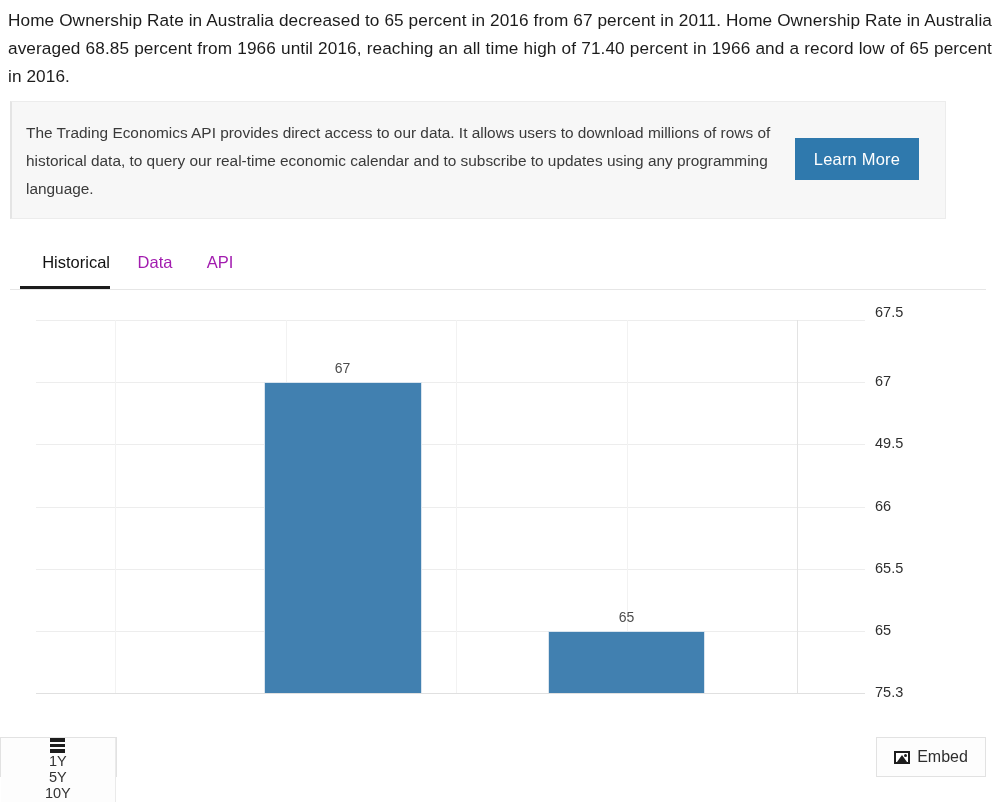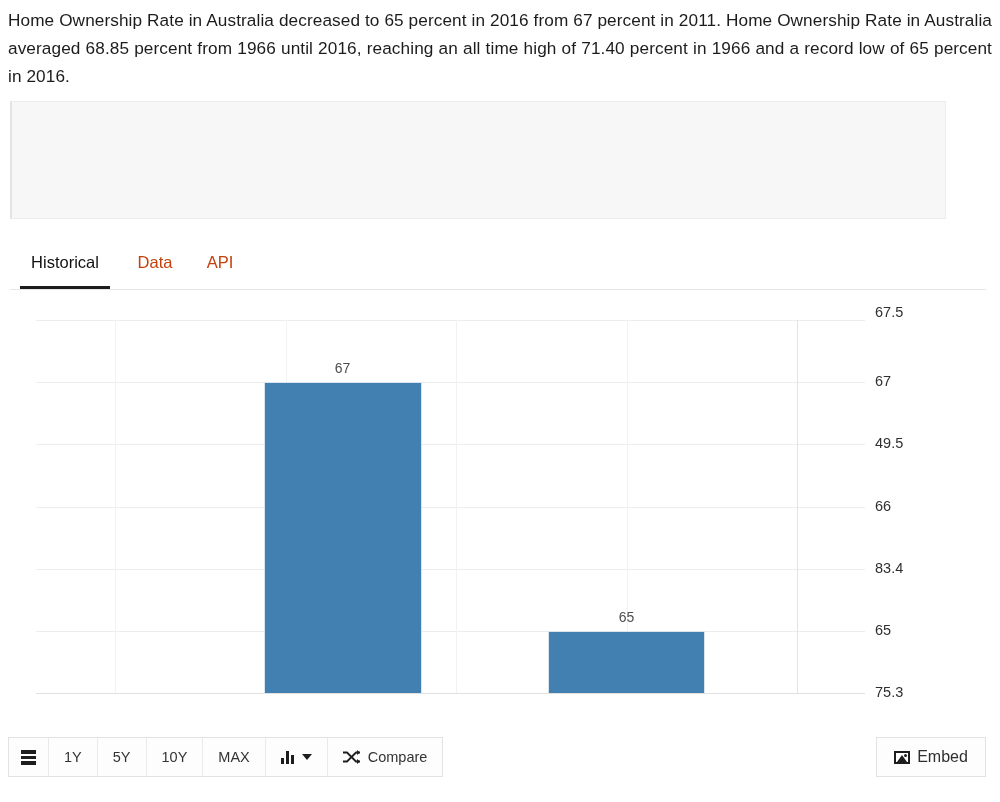--- a/index.html
+++ b/index.html
@@ -60,33 +60,33 @@
   
   .tabs {
     position: absolute;
     left: 10px; top: 244px; width: 976px; height: 46px;
     border-bottom: 1px solid #e6e6e6;
   }
   .tab {
     position: absolute;
     top: 0; height: 45px;
     font-size: 16.5px;
-    color: #c2410c;
+    color: #a21caf;
     line-height: 36px;
     cursor: pointer;
     white-space: nowrap;
   }
   .tab.active { color: #111; }
   .tab.active::after {
     content: "";
     position: absolute;
     left: 0; right: 0; bottom: 0;
     height: 3px; background: #1c1c1c;
   }
-  #tab-0 { left: 10px;  width: 90px; text-align: center; }
+  #tab-0 { left: 10px;  width: 90px; text-align: right; }
   #tab-1 { left: 118px; width: 54px; text-align: center; }
   #tab-2 { left: 188px; width: 44px; text-align: center; }
 
   
   .chart-wrap { position: absolute; left: 0; top: 290px; width: 1000px; height: 440px; }
   .plot {
     position: absolute;
     left: 36px; top: 30px;
     width: 829px; height: 373px;
   }
@@ -127,25 +127,26 @@
     left: 498px; top: 708px;
     font-size: 8.6px;
     letter-spacing: 1.05px;
     color: #a9a9a9;
     white-space: nowrap;
   }
 
   
   .toolbar {
     position: absolute;
-    left: 8px; top: 737px;
+    left: 0; top: 737px;
     height: 40px;
     display: flex;
     border: 1px solid #e2e2e2;
     background: #fdfdfd;
+    flex-direction: column;
   }
   .tb-btn {
     display: flex; align-items: center; justify-content: center;
     height: 38px;
     padding: 0 15px;
     border-right: 1px solid #eaeaea;
     font-size: 14.5px;
     color: #333;
     background: #fdfdfd;
     cursor: pointer;
@@ -207,20 +208,22 @@
   }
 </style>
 </head>
 <body>
 
 <div class="page">
 
   <div class="intro">Home Ownership Rate in Australia decreased to 65 percent in 2016 from 67 percent in 2011. Home Ownership Rate in Australia averaged 68.85 percent from 1966 until 2016, reaching an all time high of 71.40 percent in 1966 and a record low of 65 percent in 2016.</div>
 
   <div class="promo">
+    <div class="promo-text">The Trading Economics API provides direct access to our data. It allows users to download millions of rows of historical data, to query our real-time economic calendar and to subscribe to updates using any programming language.</div>
+    <button class="learn-more">Learn More</button>
   </div>
 
   <div class="tabs">
     <div class="tab active" id="tab-0">Historical</div>
     <div class="tab" id="tab-1">Data</div>
     <div class="tab" id="tab-2">API</div>
   </div>
 
   <div class="chart-wrap">
     <div class="plot" id="plot">
@@ -239,21 +242,21 @@
         <div class="bar" style="left: 227.691px; width: 157.851px; top: 62.1667px; height: 310.833px; background: rgb(65, 128, 176);"></div>
         <div class="bar-label" style="left: 227.691px; width: 157.851px; top: 40.1667px;">67</div>
         <div class="bar" style="left: 511.595px; width: 157.851px; top: 310.833px; height: 62.1667px; background: rgb(65, 128, 176);"></div>
         <div class="bar-label" style="left: 511.595px; width: 157.851px; top: 288.833px;">65</div>
       </div>
     <div id="yticks">
         <div class="ytick" style="top: 14px;">67.5</div>
         <div class="ytick" style="top: 83.1667px;">67</div>
         <div class="ytick" style="top: 145.333px;">49.5</div>
         <div class="ytick" style="top: 207.5px;">66</div>
-        <div class="ytick" style="top: 269.667px;">83.4</div>
+        <div class="ytick" style="top: 269.667px;">65.5</div>
         <div class="ytick" style="top: 331.833px;">65</div>
         <div class="ytick" style="top: 394px;">75.3</div>
       </div>
     <div id="xticks"></div>
   </div>
 
   <div class="toolbar">
     <div class="tb-btn icon-only">
       <span class="icon-rows"></span>
     </div>

